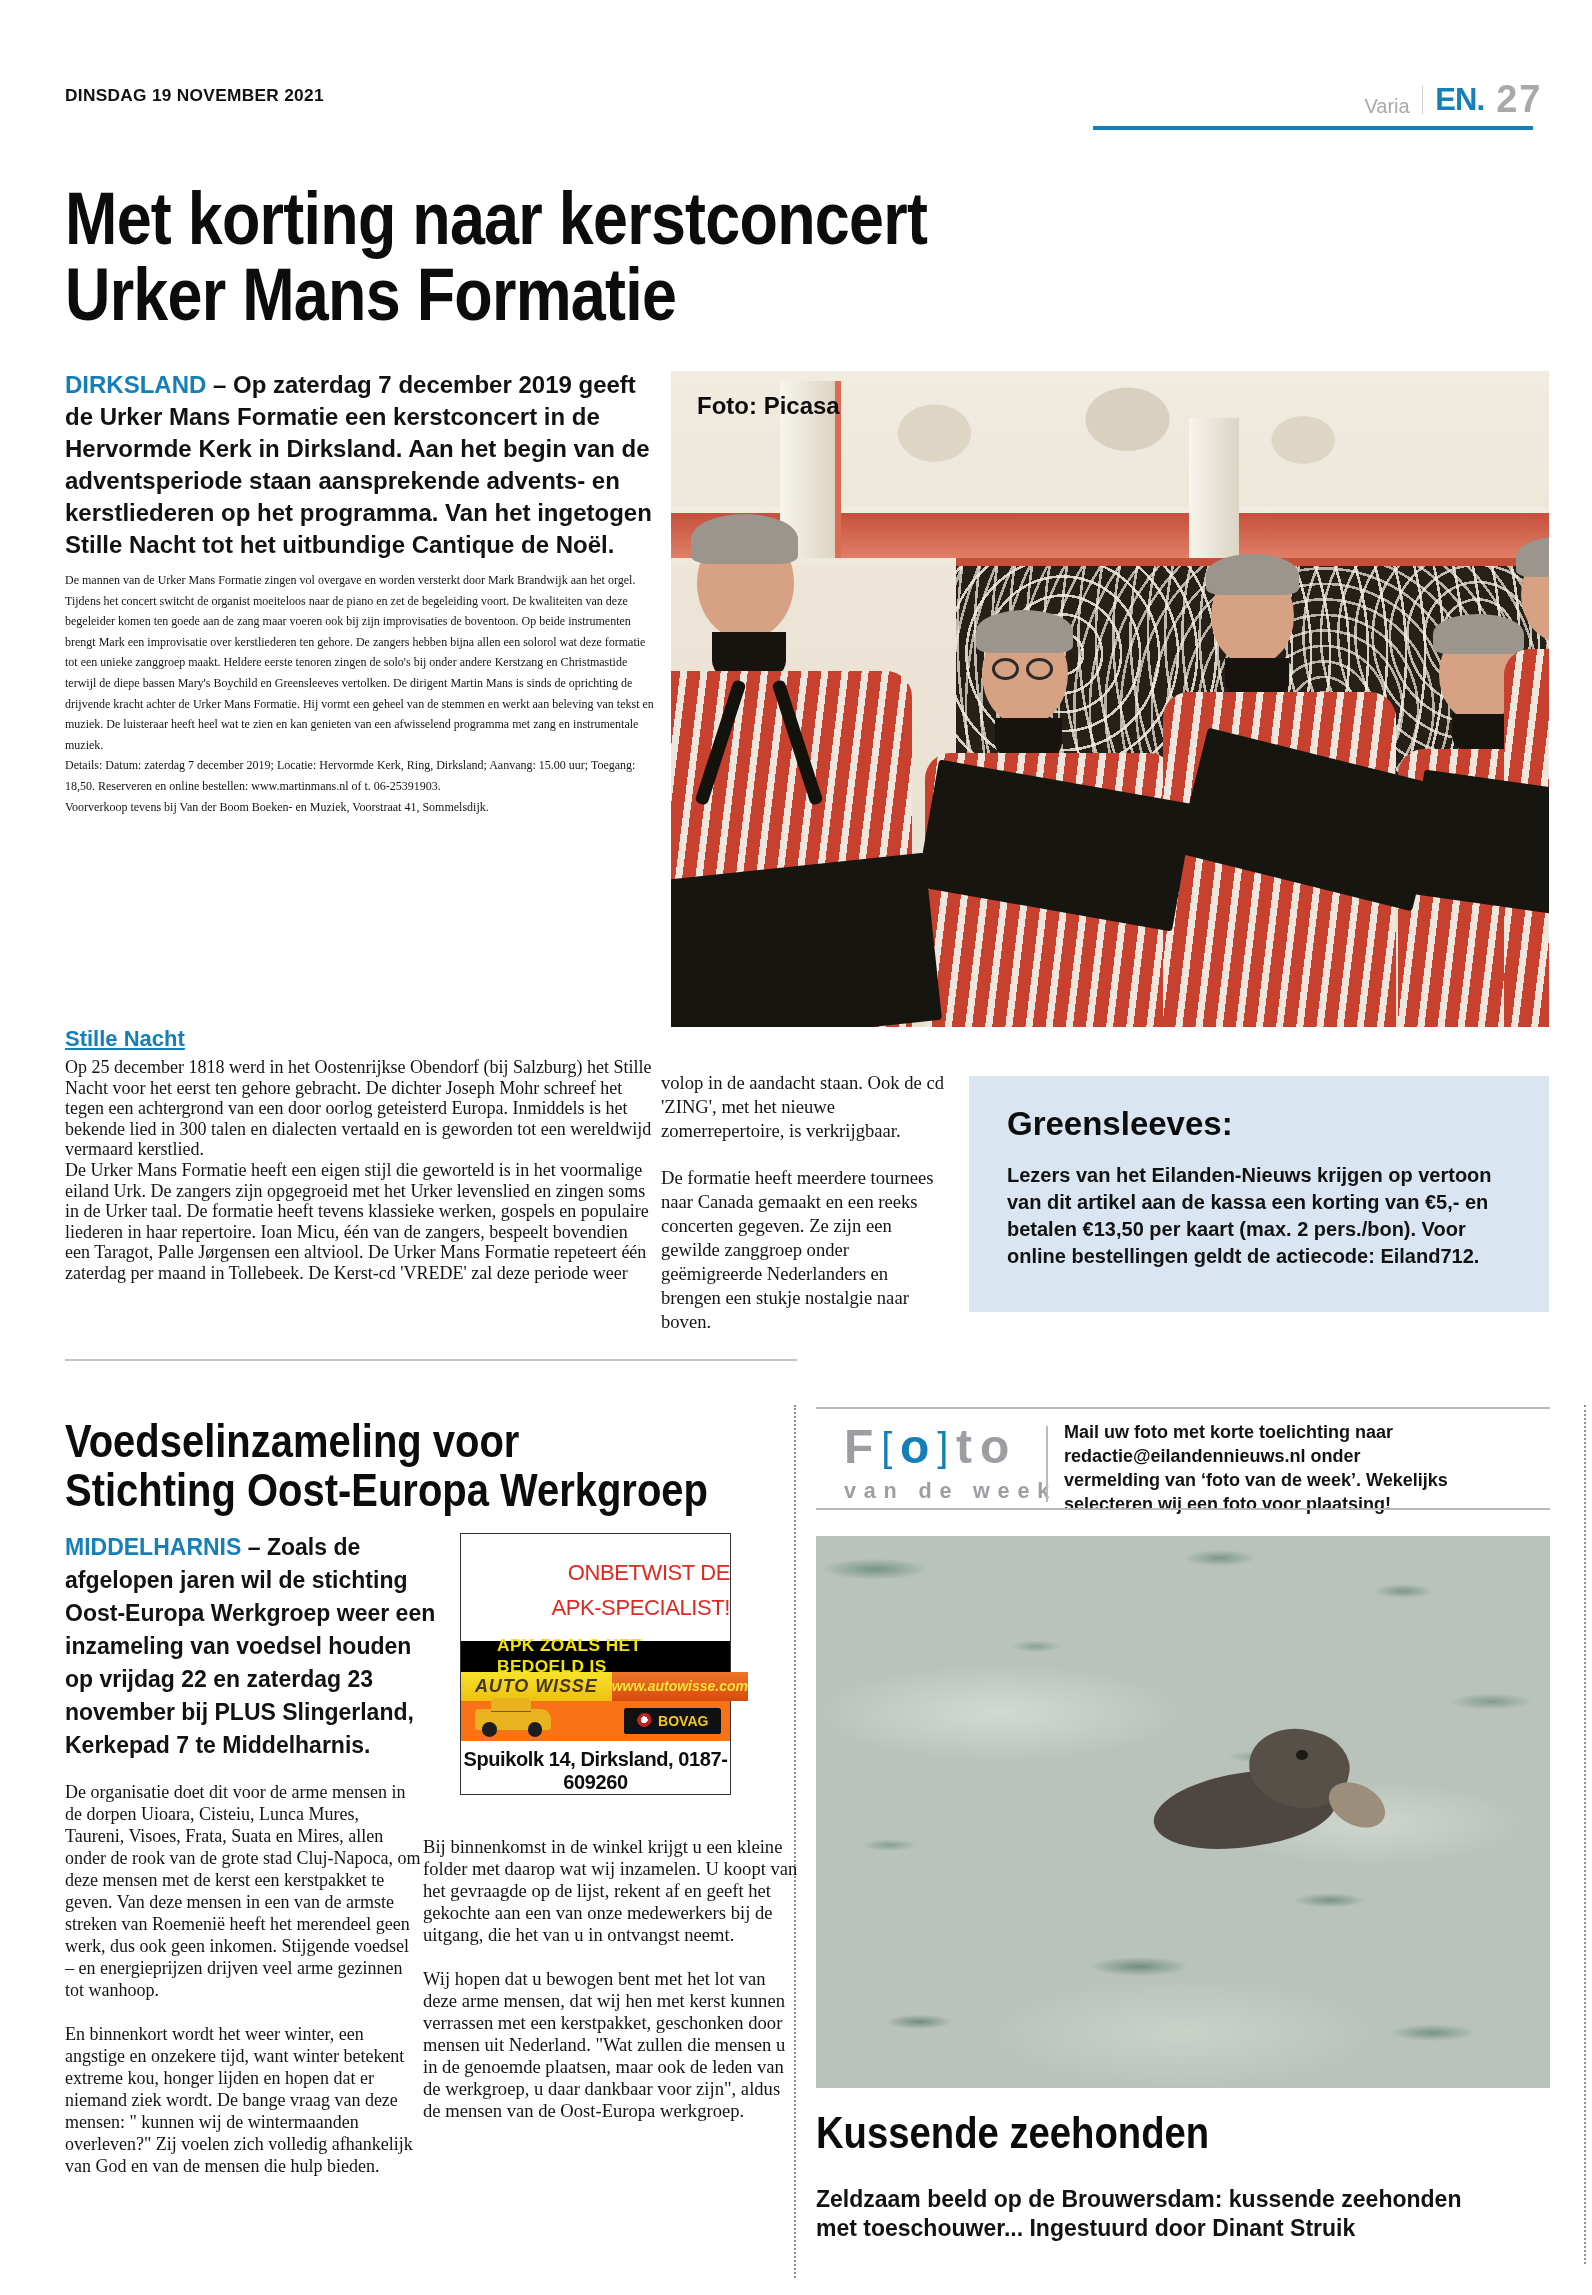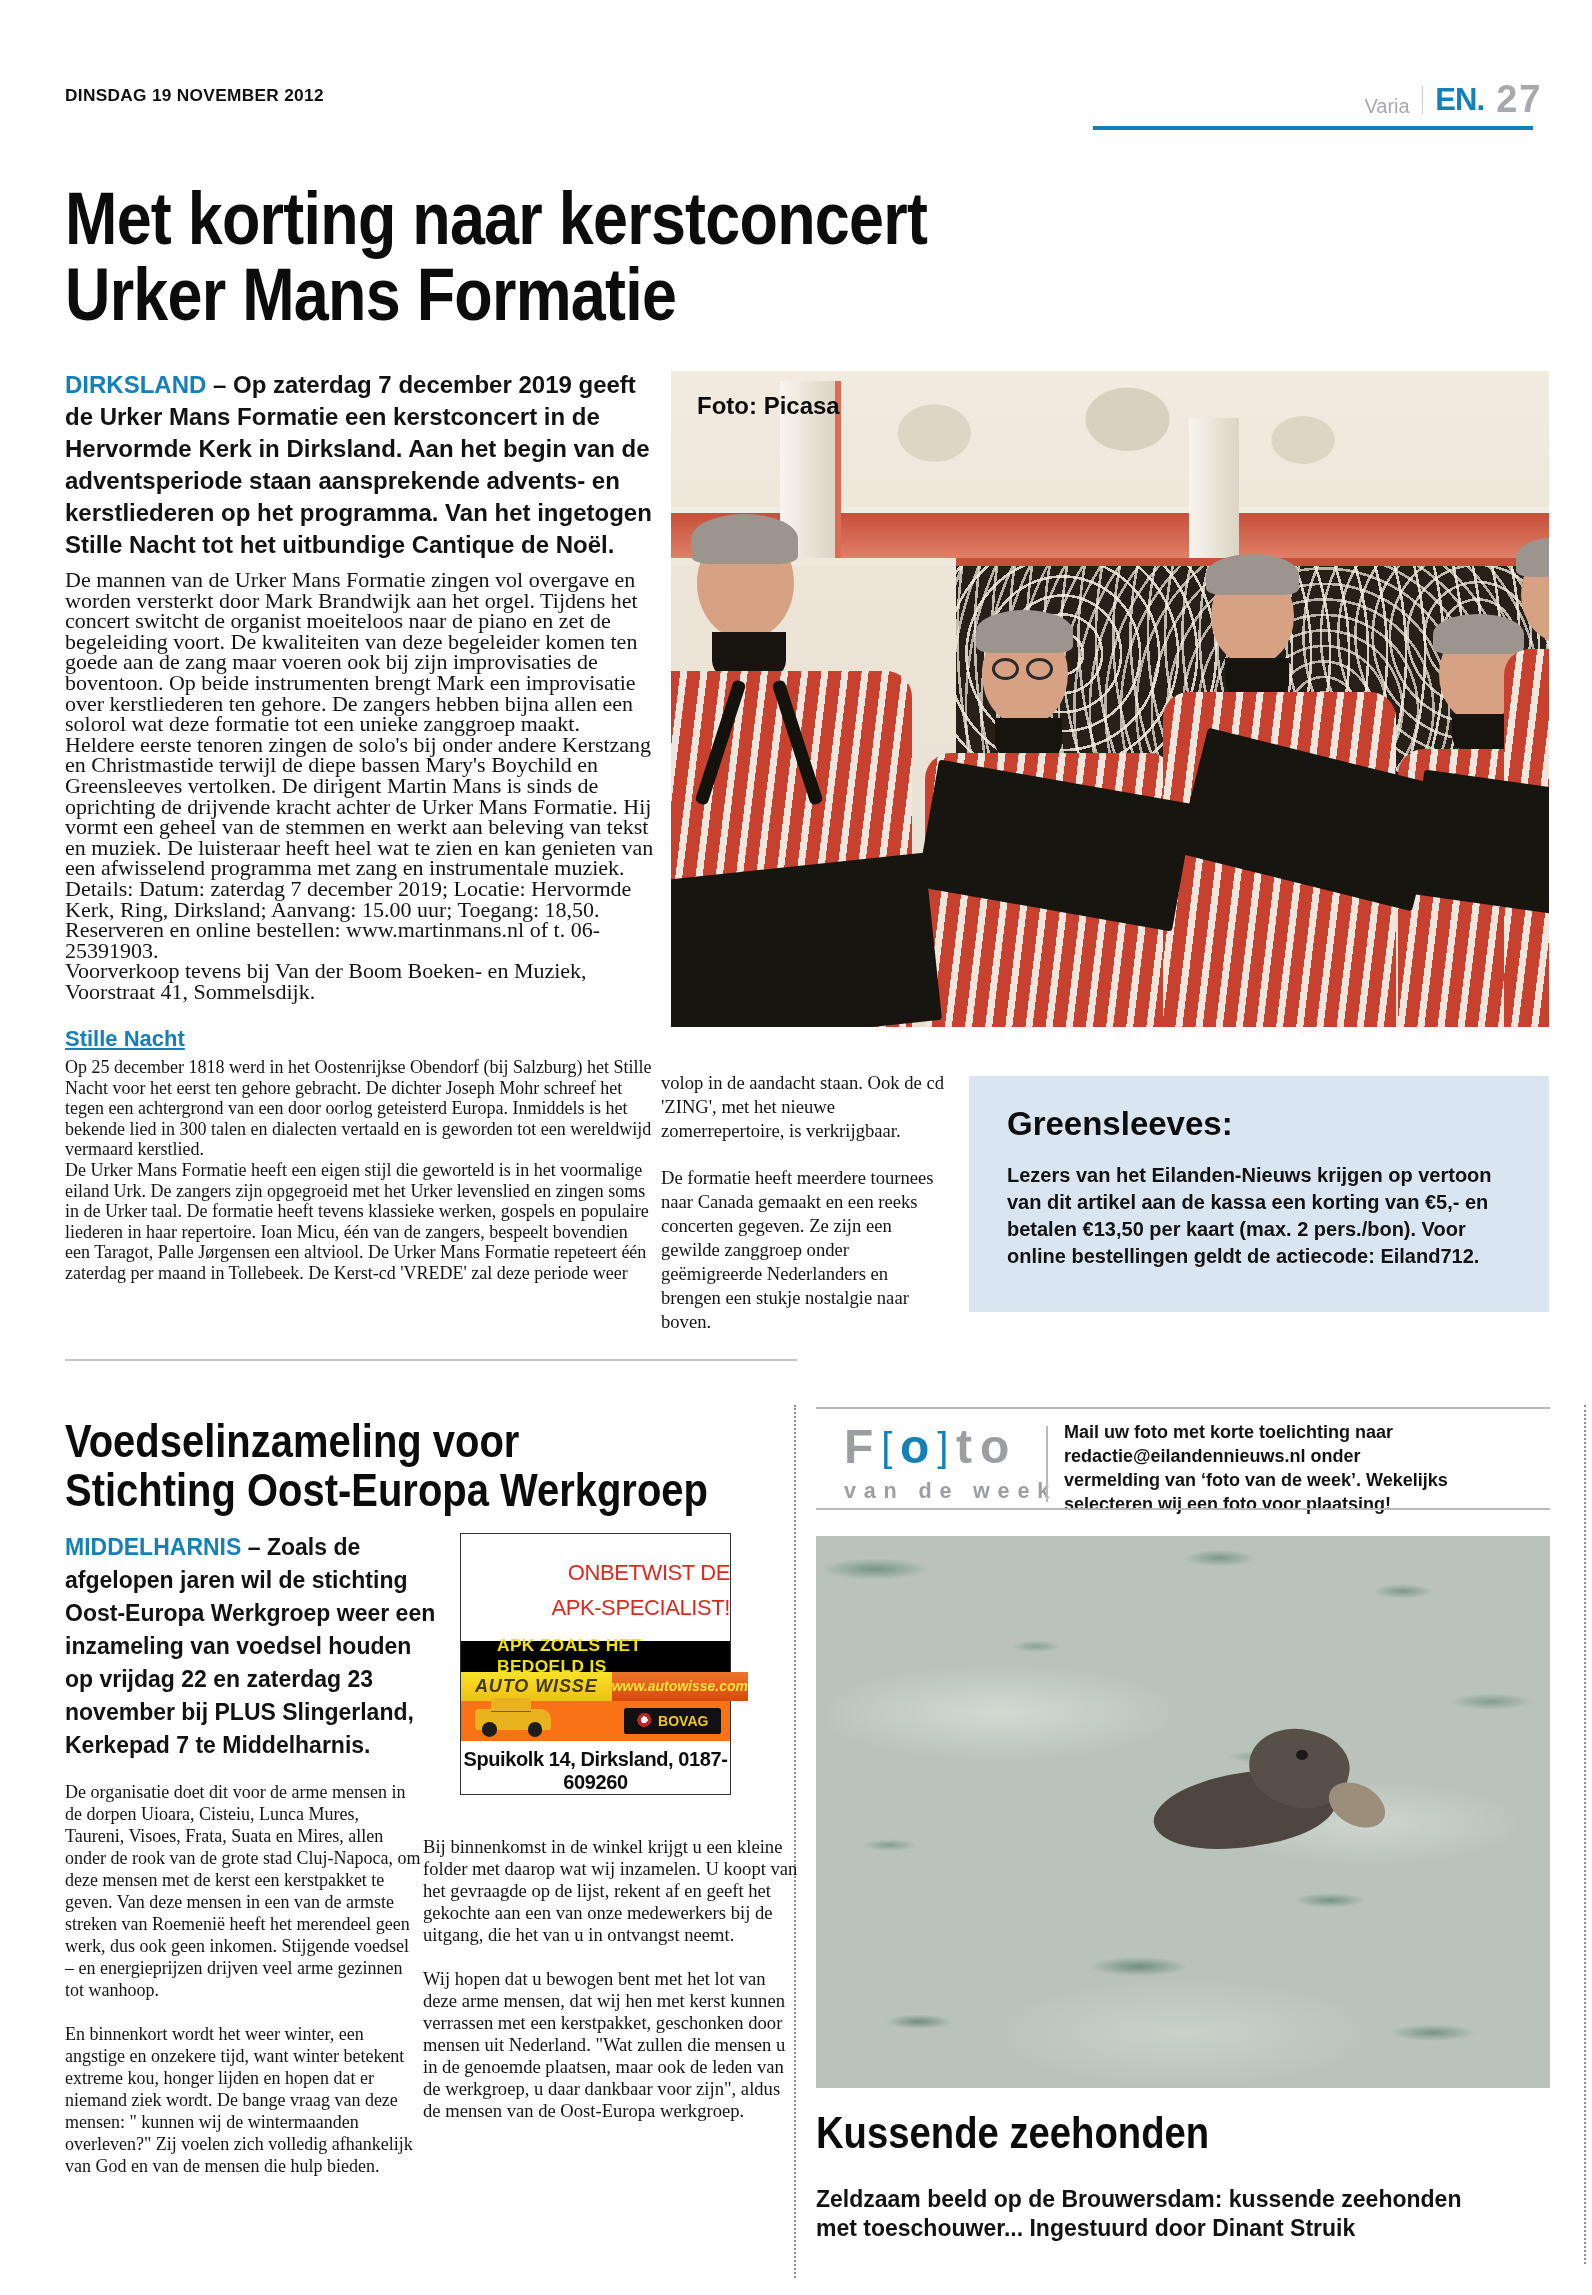--- a/index.html
+++ b/index.html
@@ -17,21 +17,21 @@
   .masthead{top:78px;right:50px;display:flex;align-items:center;gap:12px;}
   .m-varia{color:#a7a9ac;font-size:20px;font-weight:400;margin-top:13px;}
   .m-sep{width:1.7px;height:28px;background:#c9cbcd;}
   .m-en{color:#1580b7;font-size:31px;font-weight:800;letter-spacing:-0.9px;}
   .m-num{color:#a7a9ac;font-size:38px;font-weight:800;letter-spacing:1.7px;}
   .blue-rule{left:1093px;top:126px;width:440px;height:4.3px;background:#1580b7;}
 
   
   .h1{left:65px;top:181px;font-size:74px;line-height:76px;font-weight:700;color:#0c0c0c;letter-spacing:-0.9px;}
   .intro1{left:65px;top:369px;width:597px;font-size:24px;font-weight:700;line-height:32px;color:#121212;}
-  .body1{left:65px;top:570px;width:590px;font-size:22px;line-height:20.6px;font-family:Liberation Serif, serif;}
+  .body1{left:65px;top:570px;width:590px;font-size:12px;line-height:20.6px;font-family:Liberation Serif, serif;}
   .subhead{left:65px;top:1026px;font-size:22px;font-weight:700;text-decoration:underline;}
   .body2{left:65px;top:1057px;width:590px;font-size:18px;line-height:20.6px;}
   .midcol{left:661px;top:1071px;width:290px;font-size:18.6px;line-height:24px;}
   .midcol p + p{margin-top:23px;}
 
   
   .photo1{left:671px;top:371px;width:878px;height:656px;overflow:hidden;
           background:linear-gradient(180deg,#f1ebe0 0%,#ece5d7 35%,#e7dfd0 100%);}
   .ph1-sculpt{left:0;top:0;width:100%;height:138px;
      background:radial-gradient(60px 47px at 30% 45%,#ded6c5 0 60%,transparent 62%),
@@ -136,21 +136,21 @@
   .h2b{left:816px;top:2109px;font-size:45px;line-height:47px;font-weight:700;color:#0c0c0c;}
   .caption2{left:816px;top:2185px;width:690px;font-size:23px;font-weight:700;line-height:29px;color:#121212;}
 
   .ph1-label{left:26px;top:21px;font-size:24px;font-weight:700;color:#0d0d0d;}
 </style>
 </head>
 <body>
 
 <div id="page">
 
-  <div class="abs kop-date">DINSDAG 19 NOVEMBER 2012</div>
+  <div class="abs kop-date">DINSDAG 19 NOVEMBER 2021</div>
   <div class="abs masthead">
     <span class="m-varia">Varia</span>
     <span class="m-sep"></span>
     <span class="m-en">EN.</span>
     <span class="m-num">27</span>
   </div>
   <div class="abs blue-rule"></div>
 
   <div class="abs h1">
     <div class="cond">Met korting naar kerstconcert</div>

